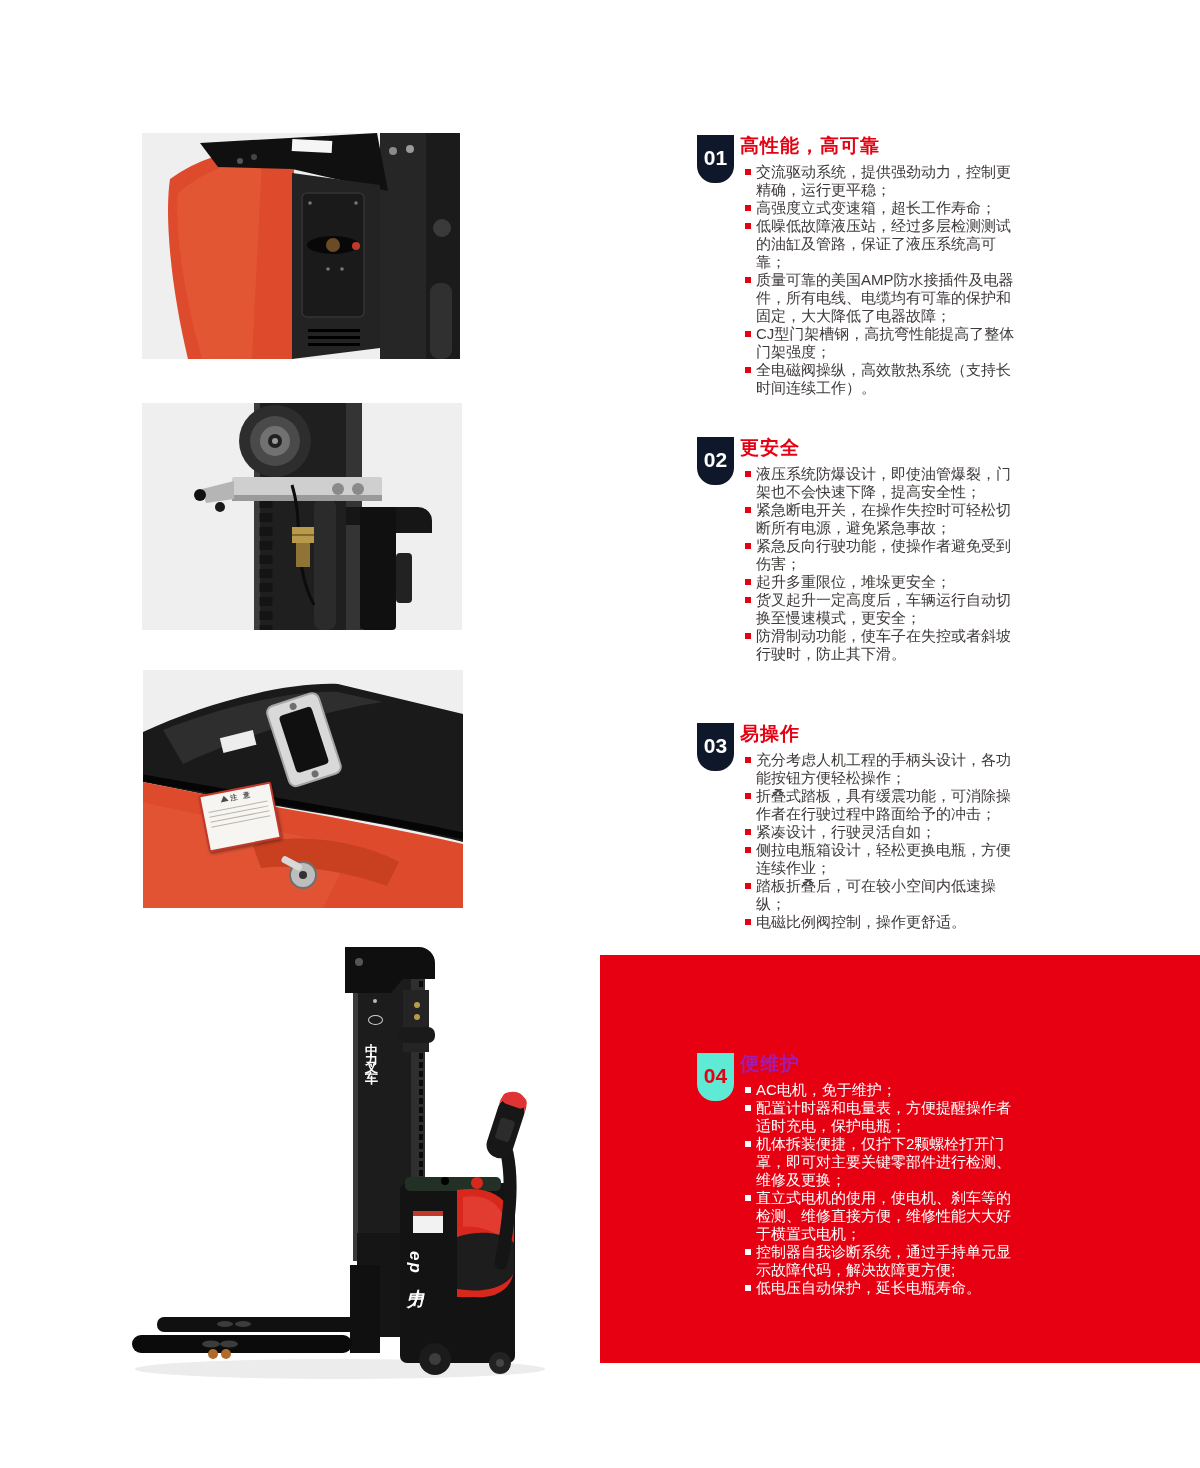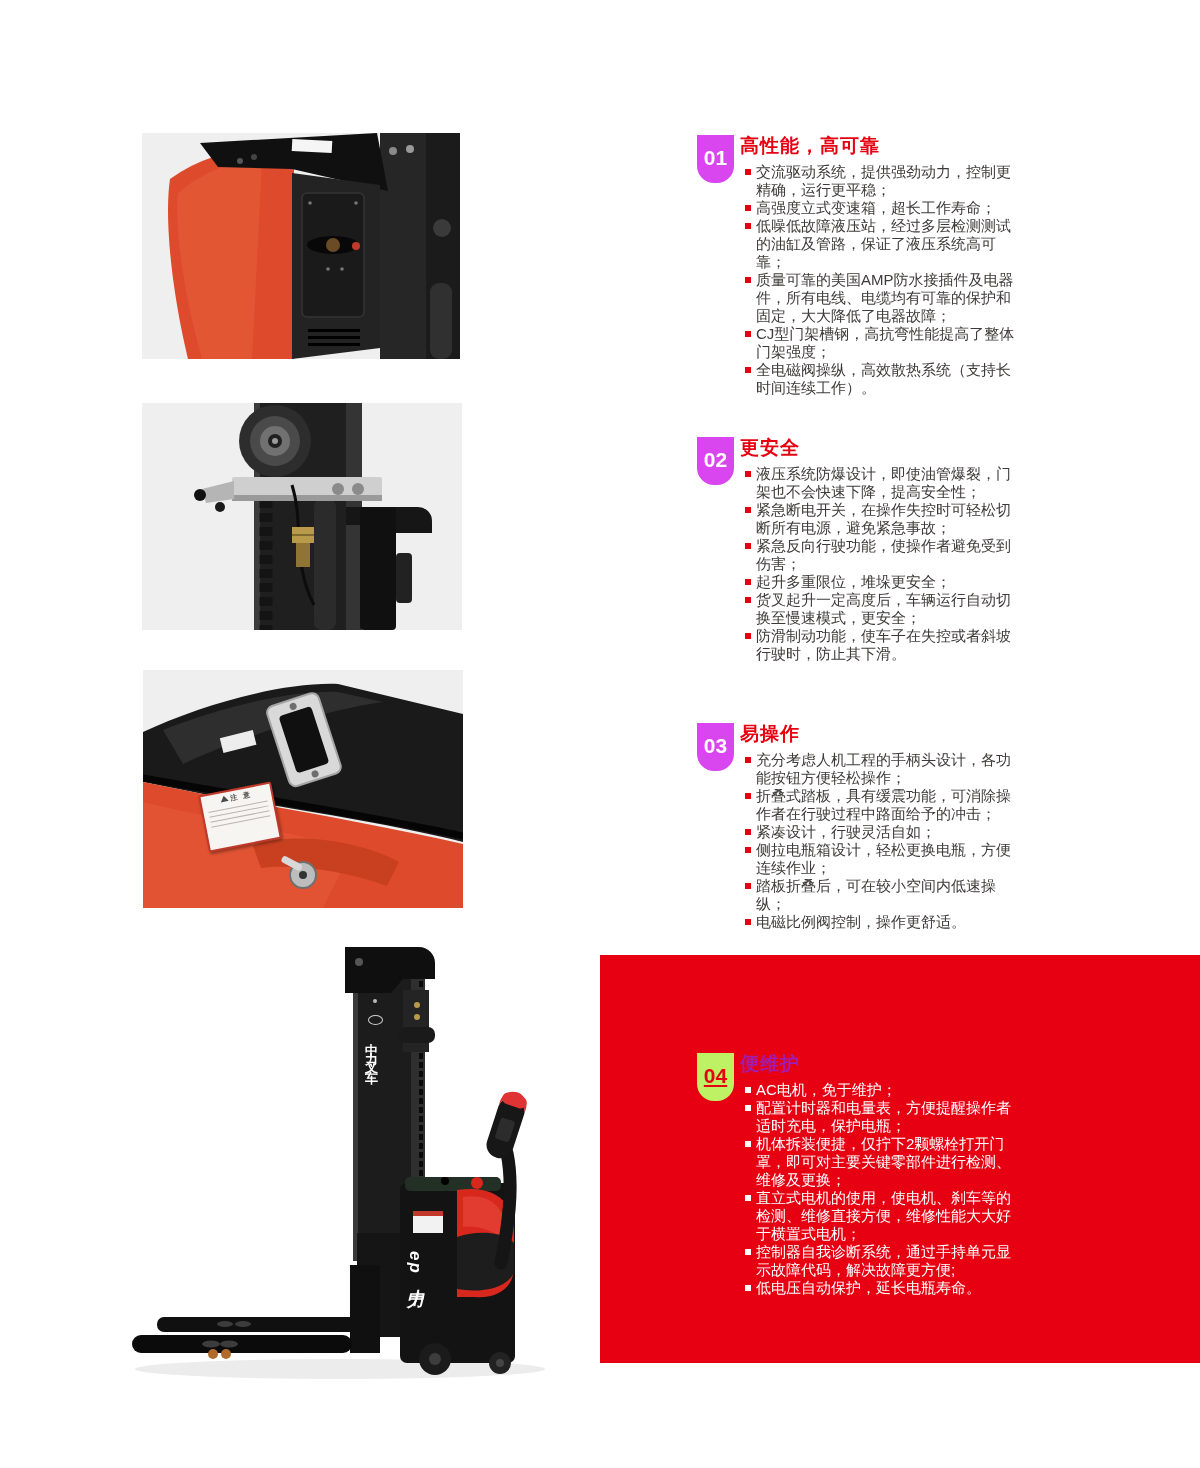--- a/index.html
+++ b/index.html
@@ -43,26 +43,26 @@
   .warn-line{height:1px;background:#b9b4ae;margin:4px 1px 0 1px;}
 
   
   .red-panel{position:absolute;left:600px;top:955px;width:600px;height:408px;background:#E60012;}
 
   
   .section{position:absolute;left:697px;width:340px;}
   #sec1{top:134px}#sec2{top:436px}#sec3{top:722px}#sec4{top:1052px}
   .badge{
     position:absolute;left:0;top:1px;width:37px;height:48px;
-    background:#d946ef;color:#ffffff;border-radius:0 0 17px 17px;
+    background:#0f172a;color:#ffffff;border-radius:0 0 17px 17px;
     font-size:21px;font-weight:bold;
     display:flex;align-items:center;justify-content:center;
     padding-bottom:3px;box-sizing:border-box;
   }
-  .section.inverted .badge{background:#bef264;color:#E60012;text-decoration:underline;}
+  .section.inverted .badge{background:#5eead4;color:#E60012;}
   .sec-title{
     margin:0 0 0 43px;font-size:19px;line-height:24px;font-weight:bold;
     color:#E60012;letter-spacing:1px;
   }
   .section.inverted .sec-title{color:#a21caf;}
   .bullets{
     list-style:none;margin:5px 0 0 48px;padding:0;width:276px;
     font-size:15px;line-height:18px;color:#3E3A39;
     word-break:break-all;
   }

